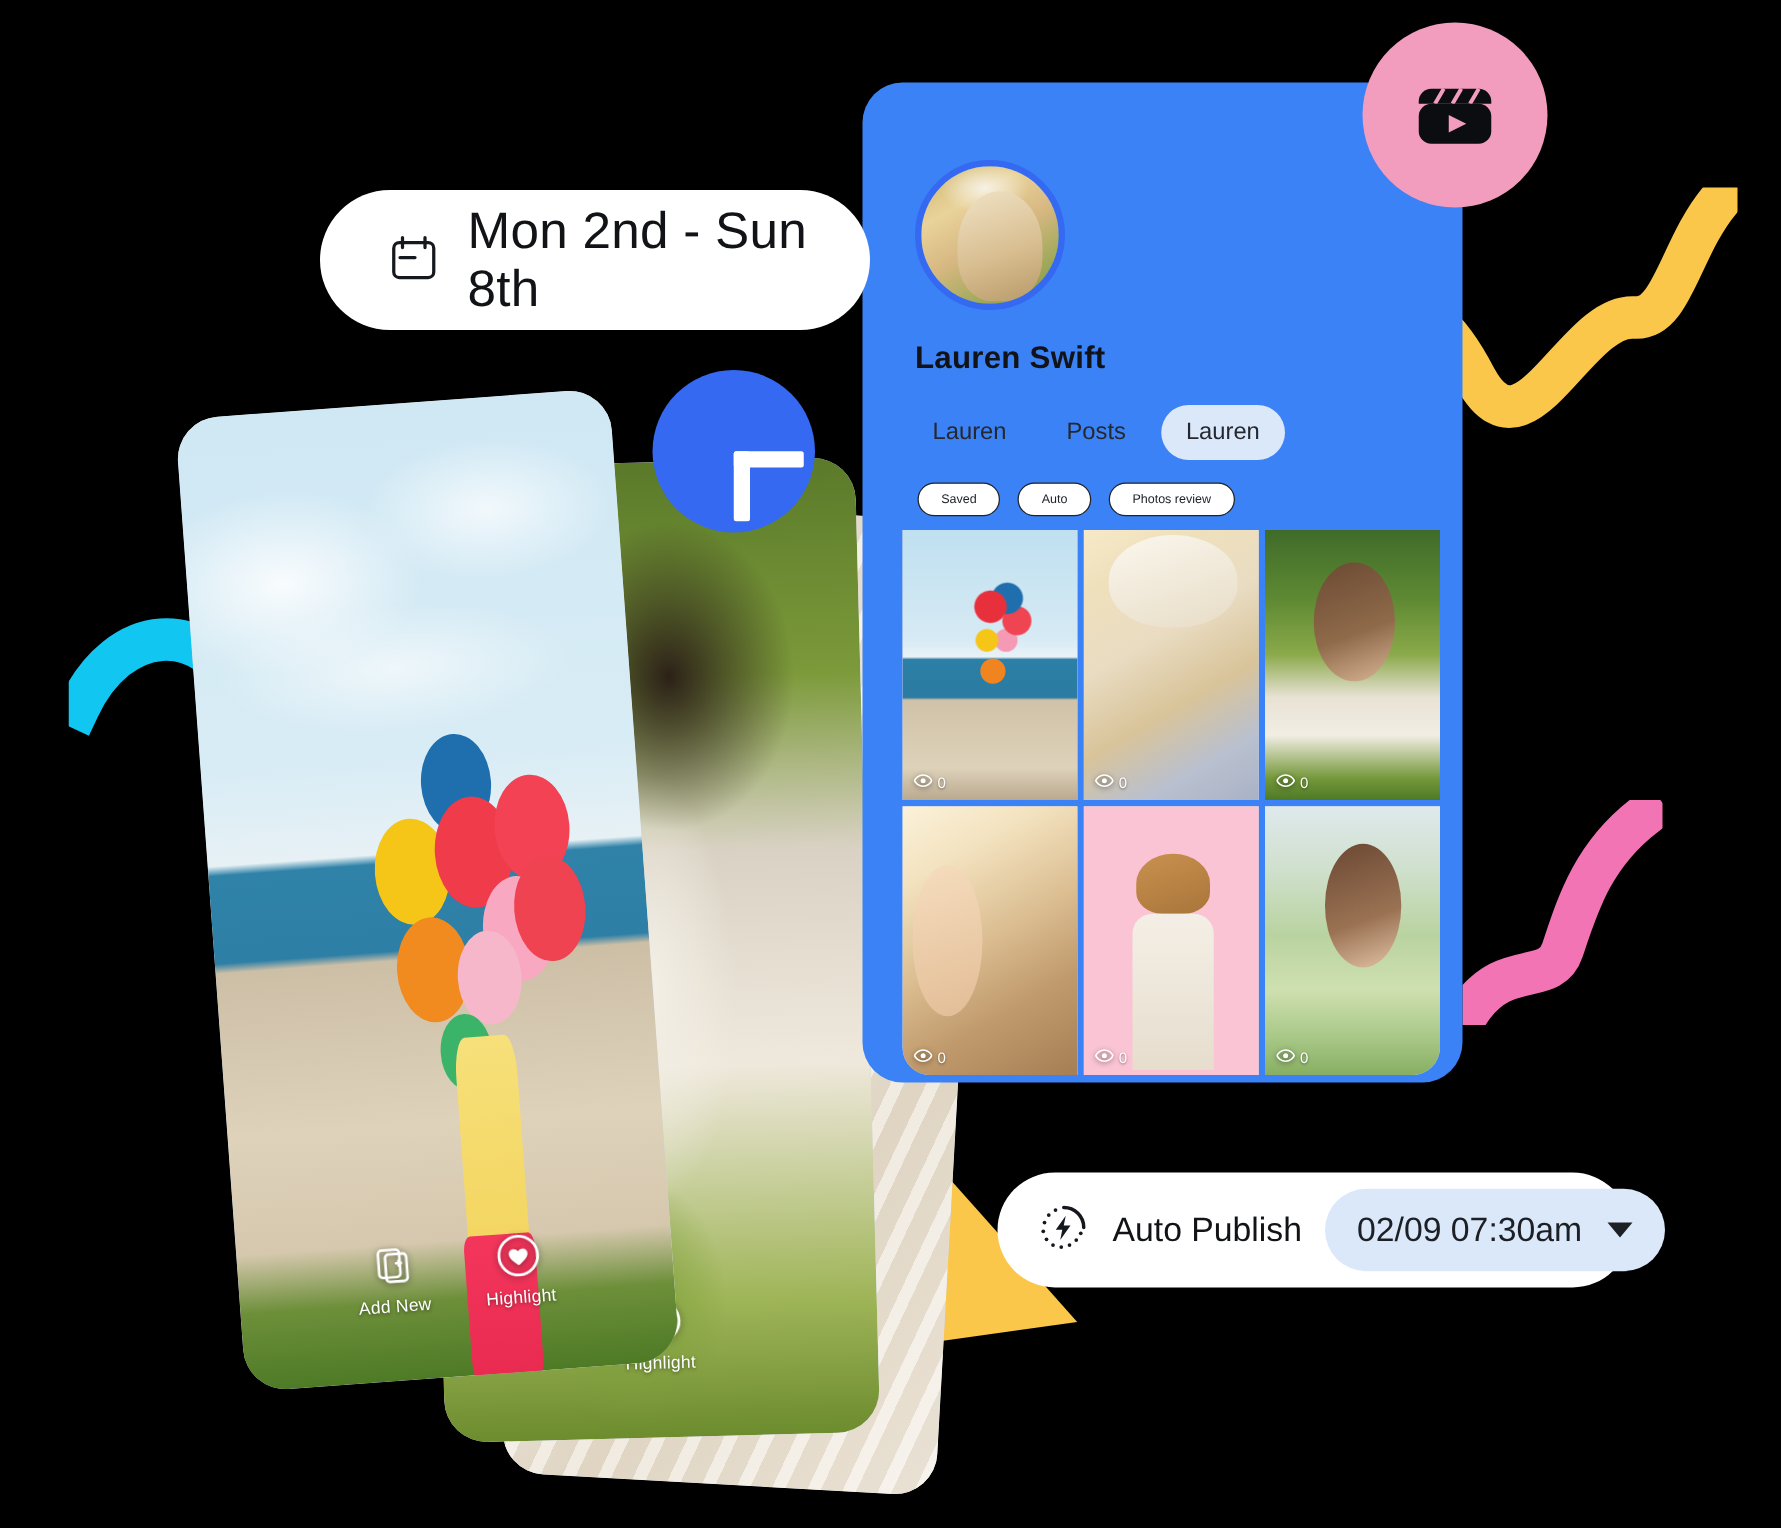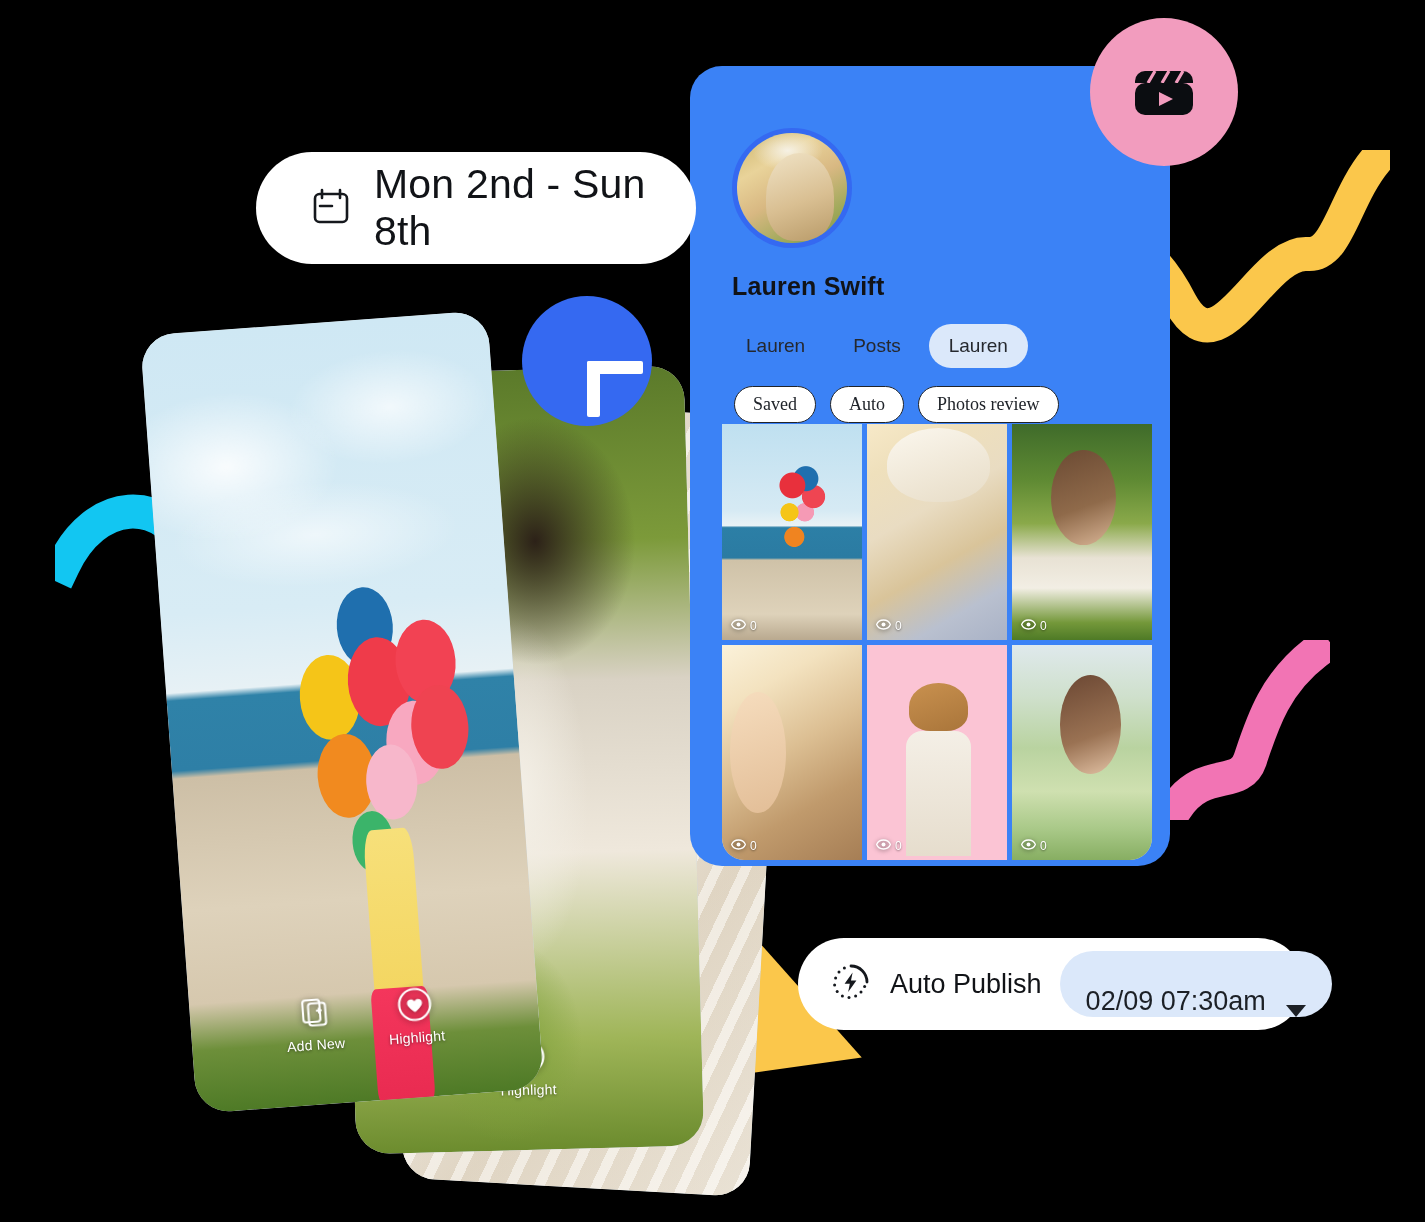--- a/index.html
+++ b/index.html
@@ -175,21 +175,21 @@
     font-family: inherit; font-size: 19px; color: #25282e;
     padding: 11px 20px; border-radius: 22px;
   }
   .tab.active { background: var(--lightblue); }
   #chip-row {
     position: absolute; left: 44px; top: 320px;
     display: flex; gap: 14px;
   }
   .chip {
     border: 1.4px solid #20242a; background: #fff; cursor: pointer;
-    font-family: Liberation Serif, serif; font-size: 18px; color: #20242a;
+    font-family: Liberation Sans, sans-serif; font-size: 10px; color: #20242a;
     padding: 7px 18px; border-radius: 20px; white-space: nowrap;
   }
   #reels-grid {
     position: absolute; left: 32px; top: 358px;
     width: 430px; height: 436px;
     display: grid;
     grid-template-columns: repeat(3, 1fr);
     grid-template-rows: repeat(2, 1fr);
     gap: 5px;
   }
@@ -241,21 +241,21 @@
   #auto-publish-bar {
     position: absolute; left: 798px; top: 938px;
     width: 506px; height: 92px;
     background: #fff; border-radius: 46px;
     display: flex; align-items: center; gap: 18px;
     padding: 0 14px 0 32px; z-index: 8;
   }
   #auto-publish-label { font-size: 27px; color: var(--ink); white-space: nowrap; }
   #schedule-select {
     margin-left: auto;
-    display: flex; align-items: flex-end; gap: 20px;
+    display: flex; align-items: center; gap: 20px;
     background: var(--lightblue); border-radius: 38px;
     height: 66px; padding: 0 26px; cursor: pointer;
   }
   #schedule-value { font-size: 27px; color: #1c2026; white-space: nowrap; }
   .caret { width: 0; height: 0; border-left: 10px solid transparent;
            border-right: 10px solid transparent; border-top: 12px solid #1c2026; }
 </style>
 </head>
 <body>
 

